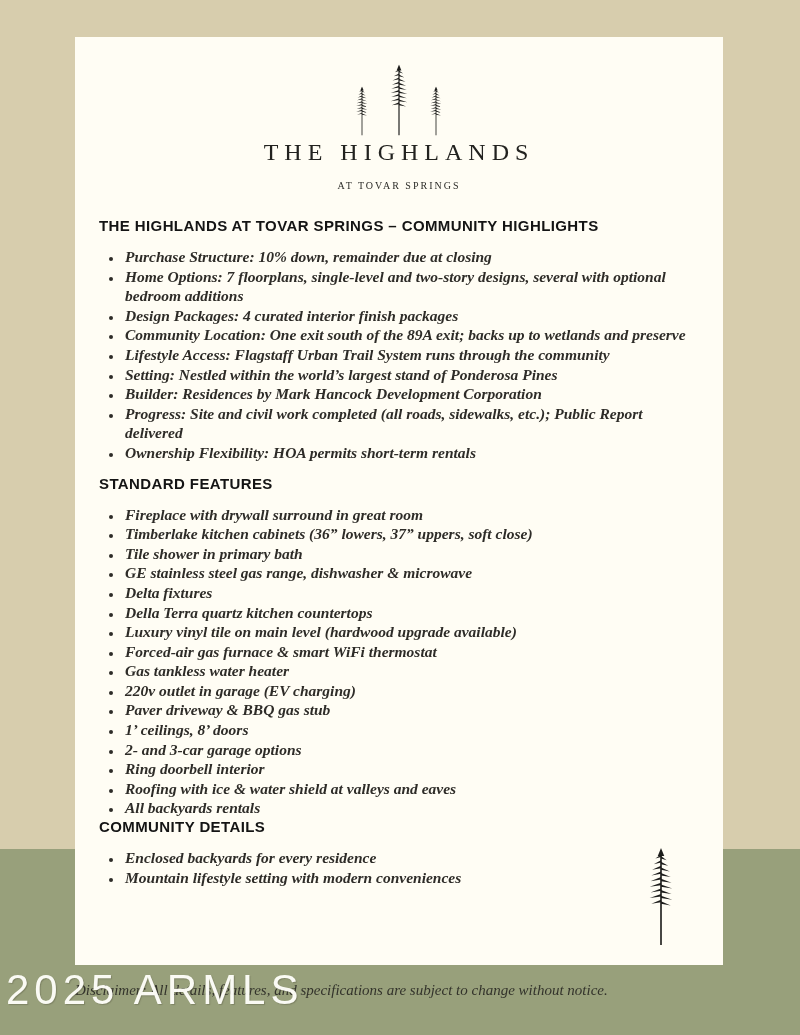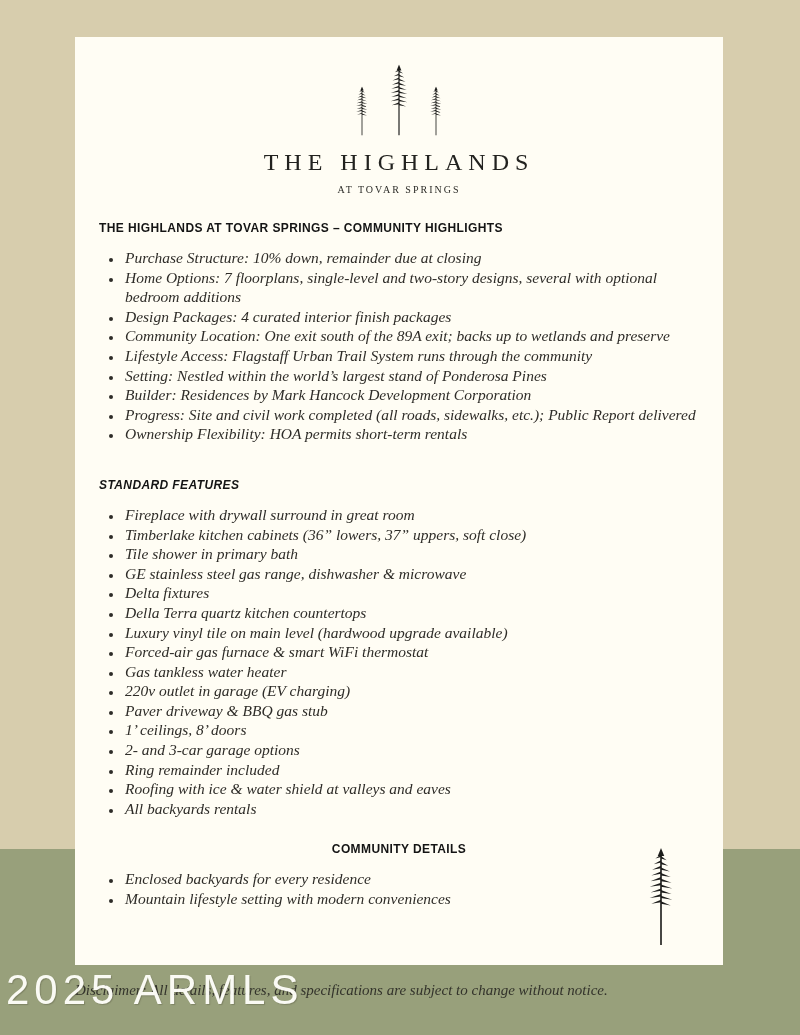--- a/index.html
+++ b/index.html
@@ -10,41 +10,41 @@
   }
   .page{
     position:absolute;left:75px;top:37px;width:648px;height:928px;
     background:#fffdf4;
   }
   .logo{width:100%;text-align:center;padding-top:27px;}
   .logo-trees{display:flex;justify-content:center;align-items:flex-end;gap:15px;height:72px;}
   .logo-trees svg{display:block;}
   .tree{fill:#1d1d1b;stroke:none;}
   .logo-title{
-    margin-top:13px;font-family:"Liberation Serif",serif;font-size:24px;font-weight:400;
+    margin-top:3px;font-family:"Liberation Serif",serif;font-size:24px;font-weight:400;
     letter-spacing:6px;color:#22221f;white-space:nowrap;
   }
   .logo-subtitle{
-    margin-top:8px;font-family:"Liberation Serif",serif;font-size:10px;
+    margin-top:14px;font-family:"Liberation Serif",serif;font-size:10px;
     letter-spacing:2px;color:#2c2c28;white-space:nowrap;
   }
   .content{padding:0 24px 0 24px;}
   .section-heading{
-    font-family:"Liberation Sans",sans-serif;font-weight:bold;font-size:12px;
+    font-family:"Liberation Sans",sans-serif;font-weight:bold;font-size:15px;
     letter-spacing:.4px;color:#141414;margin:0;
   }
   .heading-1{margin-top:26px;}
-  .heading-2{margin-top:34px;font-style:italic;}
-  .heading-3{margin-top:24px;text-align:center;}
+  .heading-2{margin-top:12px;}
+  .heading-3{}
   ul.bullets{
     margin:13px 0 0 0;padding:0 0 0 24px;max-width:585px;
     font-family:"Liberation Serif",serif;font-style:italic;font-size:15.5px;
     line-height:19.6px;color:#2e2c28;list-style:disc outside;
   }
-  ul.bullets li{margin:0;padding-left:2px;}
+  ul.bullets li{margin:0;padding-left:2px;font-weight:bold;}
   ul.bullets li::marker{font-size:12px;color:#2e2c28;}
   .footer-tree{position:absolute;left:568px;top:811px;}
   .watermark{
     position:absolute;left:6px;top:966px;z-index:3;
     font-family:"Liberation Sans",sans-serif;font-size:42px;font-weight:400;
     letter-spacing:5px;color:rgba(255,255,250,.96);white-space:nowrap;
     text-shadow:1px 1px 1px rgba(80,80,60,.35);
   }
   .disclaimer{
     position:absolute;left:75px;top:982px;width:648px;z-index:2;
@@ -123,21 +123,21 @@
         <li>GE stainless steel gas range, dishwasher &amp; microwave</li>
         <li>Delta fixtures</li>
         <li>Della Terra quartz kitchen countertops</li>
         <li>Luxury vinyl tile on main level (hardwood upgrade available)</li>
         <li>Forced-air gas furnace &amp; smart WiFi thermostat</li>
         <li>Gas tankless water heater</li>
         <li>220v outlet in garage (EV charging)</li>
         <li>Paver driveway &amp; BBQ gas stub</li>
         <li>1’ ceilings, 8’ doors</li>
         <li>2- and 3-car garage options</li>
-        <li>Ring remainder included</li>
+        <li>Ring doorbell interior</li>
         <li>Roofing with ice &amp; water shield at valleys and eaves</li>
         <li>All backyards rentals</li>
       </ul>
 
     <h2 class="section-heading heading-3">COMMUNITY DETAILS</h2>
     <ul class="bullets">
         <li>Enclosed backyards for every residence</li>
         <li>Mountain lifestyle setting with modern conveniences</li>
       </ul>
 

